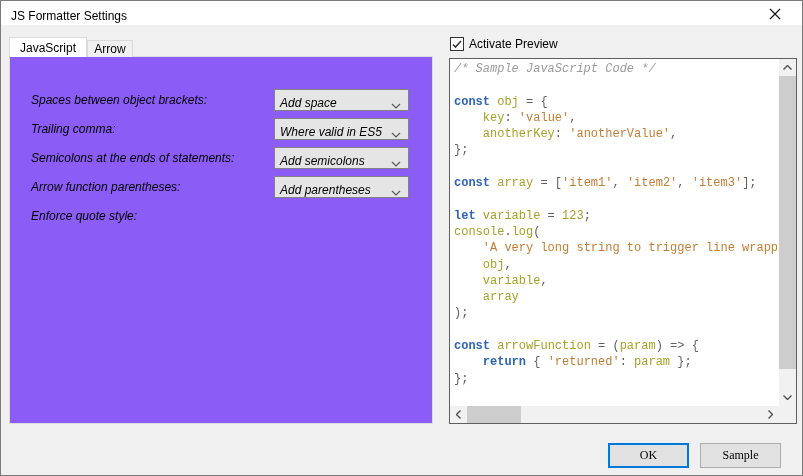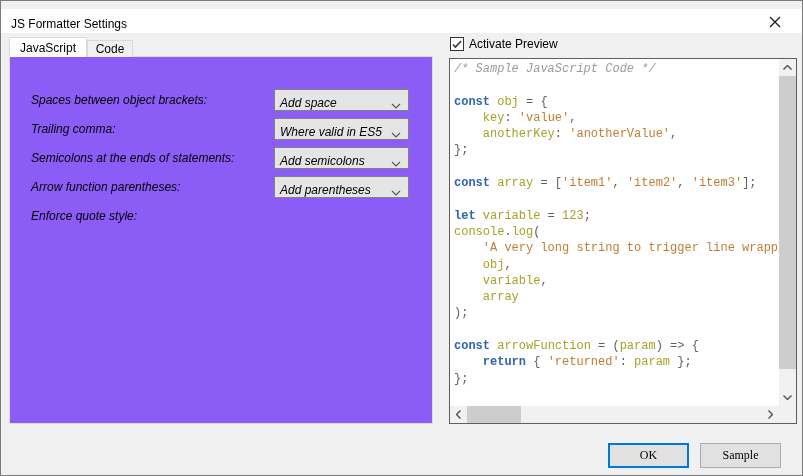--- a/index.html
+++ b/index.html
@@ -5,21 +5,21 @@
   * { box-sizing: border-box; margin: 0; padding: 0; }
   html,body { width: 803px; height: 476px; }
   body { font-family: "Liberation Sans", sans-serif; font-size: 12px; color:#000; }
 
   .dialog {
     position: relative; width: 803px; height: 476px;
     background: #f0f0f0; border: 1px solid #7a7a7a; overflow: hidden;
   }
 
   
-  .titlebar { position: absolute; left:0; top:8px; right:0; height:24px; background:#ffffff; }
+  .titlebar { position: absolute; left:0; top:0; right:0; height:24px; background:#ffffff; }
   .titlebar .title { position:absolute; left:10px; top:0; line-height:30px; font-size:12px; }
   .close-btn {
     position:absolute; right:6px; top:0; width:42px; height:29px;
     background:transparent; border:none; display:flex; align-items:center; justify-content:center;
     cursor: default;
   }
 
   
   .tab { position:absolute; background:#f0f0f0; border:1px solid #d9d9d9; border-bottom:none;
          text-align:center; font-size:12px; z-index:3; padding-top:3px; }
@@ -92,21 +92,21 @@
           <line x1="11" y1="1" x2="1" y2="11" stroke="#1a1a1a" stroke-width="1.2"></line>
         </svg>
       </span>
     </button>
   </div>
 
   <div class="tab tab-javascript">
     <span>JavaScript</span>
   </div>
   <div class="tab tab-misc">
-    <span>Code</span>
+    <span>Arrow</span>
   </div>
 
   <div class="tab-panel">
 
     <div class="form-row" style="top:32px;">
       <span class="lbl">Spaces between object brackets:</span>
       <div class="combo">
         <span>Add space</span>
         <span class="chev">
           <svg width="10" height="6" viewBox="0 0 10 6">

